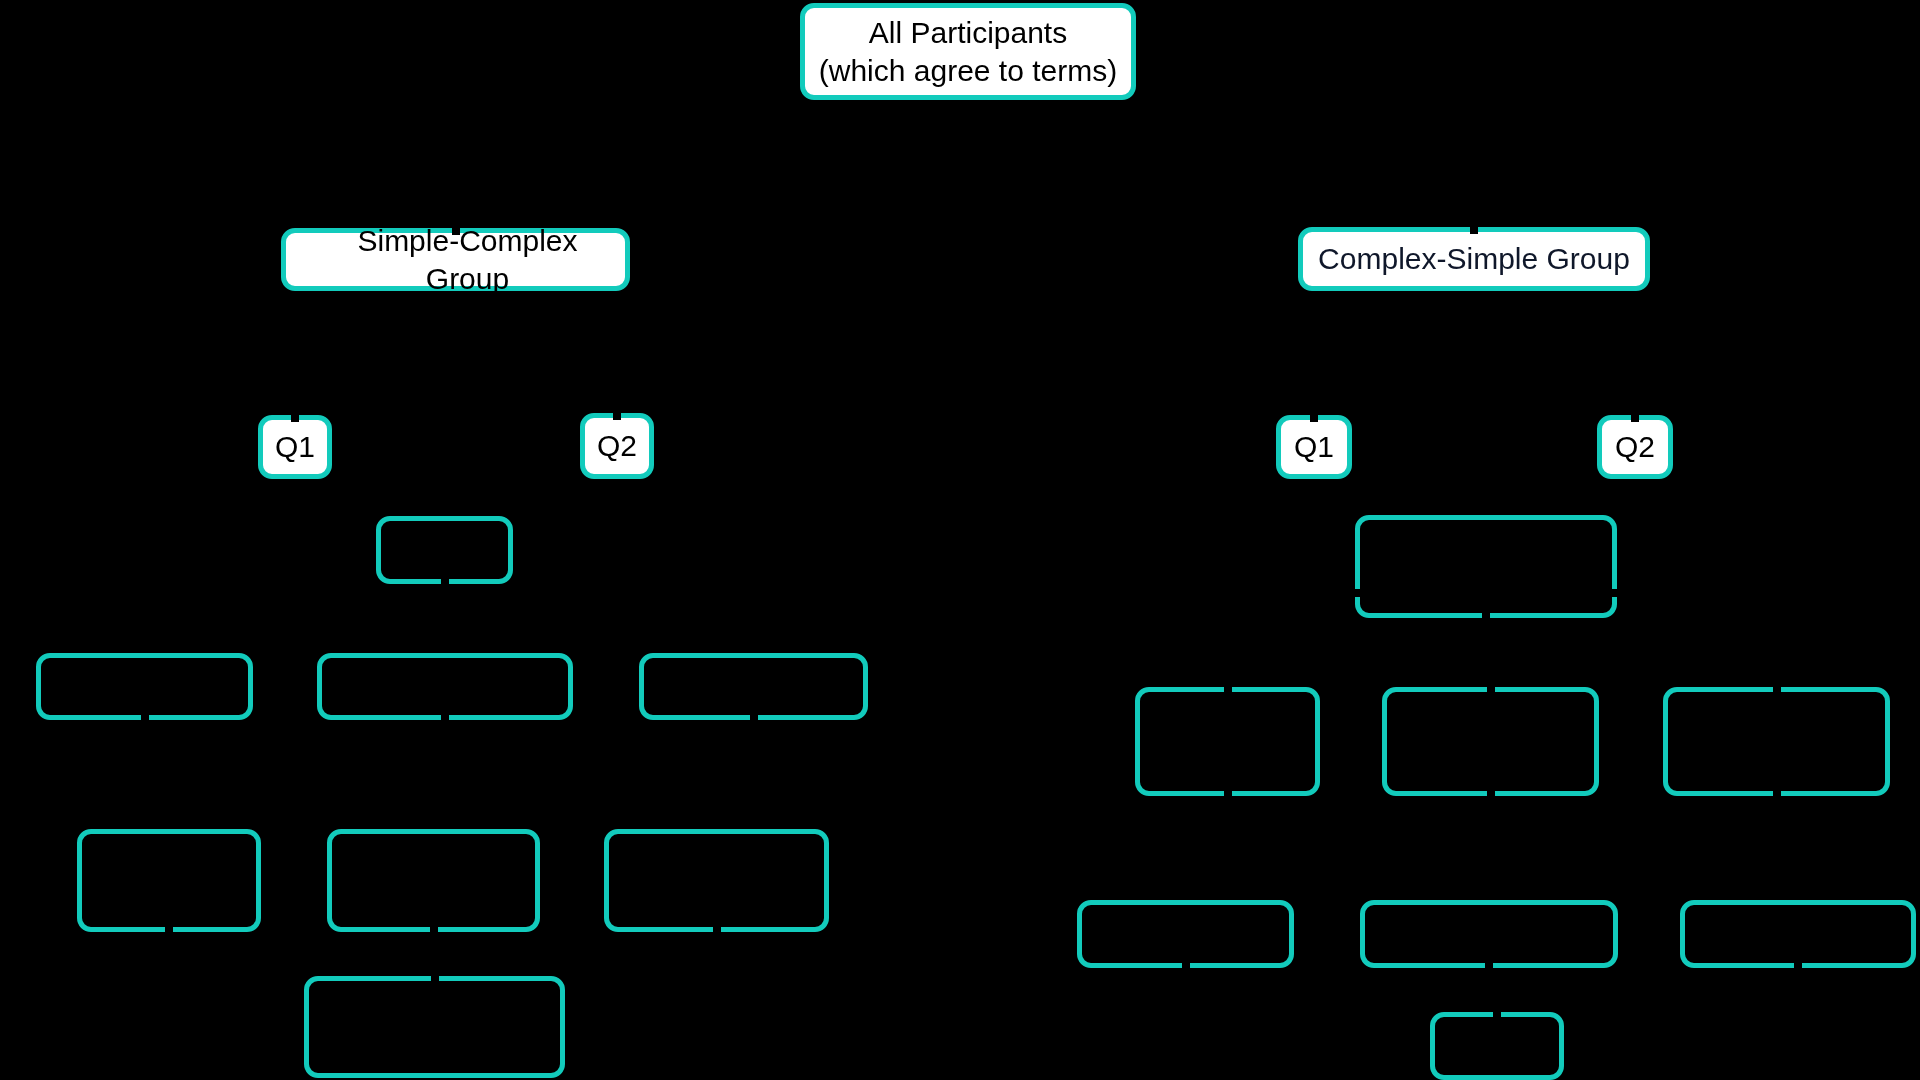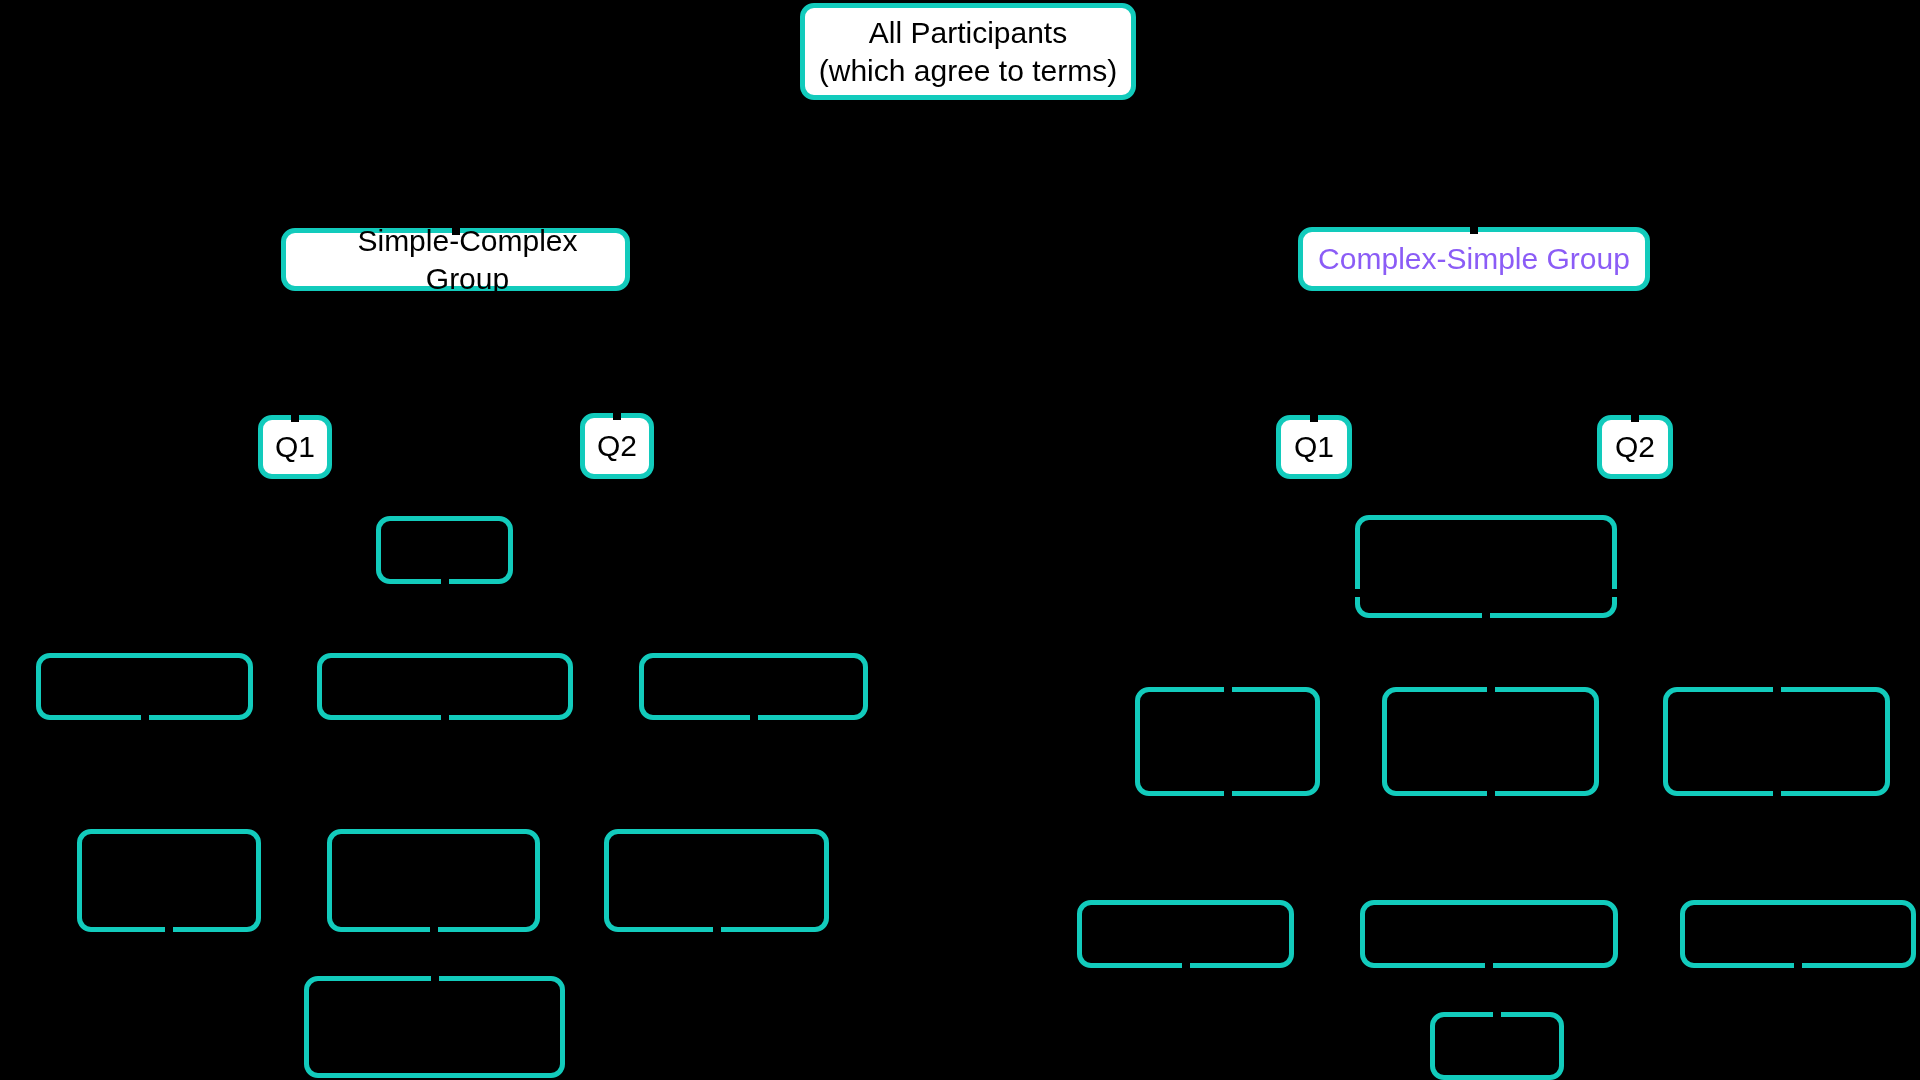--- a/index.html
+++ b/index.html
@@ -52,21 +52,21 @@
 
 <div id="stage" style="background: rgb(0, 0, 0);">
     <div class="node labeled" style="left: 792px; top: 3px; width: 336px; height: 97px; border-color: rgb(18, 203, 188); background: rgb(255, 255, 255); color: rgb(0, 0, 0); margin-left: 8px;">
       <span class="node-label">All Participants
 (which agree to terms)</span>
     </div>
     <div class="node labeled" style="left: 281px; top: 228px; width: 349px; height: 63px; border-color: rgb(18, 203, 188); background: rgb(255, 255, 255); color: rgb(0, 0, 0); padding-left: 24px;">
       <span class="node-label">Simple-Complex Group</span>
       <i class="notch top"></i>
     </div>
-    <div class="node labeled" style="left: 1298px; top: 227px; width: 352px; height: 64px; border-color: rgb(18, 203, 188); background: rgb(255, 255, 255); color: #8b5cf6;">
+    <div class="node labeled" style="left: 1298px; top: 227px; width: 352px; height: 64px; border-color: rgb(18, 203, 188); background: rgb(255, 255, 255); color: #0f172a;">
       <span class="node-label">Complex-Simple Group</span>
       <i class="notch top"></i>
     </div>
     <div class="node labeled" style="left: 258px; top: 415px; width: 74px; height: 64px; border-color: rgb(18, 203, 188); background: rgb(255, 255, 255); color: rgb(0, 0, 0);">
       <span class="node-label">Q1</span>
       <i class="notch top"></i>
     </div>
     <div class="node labeled" style="left: 580px; top: 413px; width: 74px; height: 66px; border-color: rgb(18, 203, 188); background: rgb(255, 255, 255); color: rgb(0, 0, 0);">
       <span class="node-label">Q2</span>
       <i class="notch top"></i>

